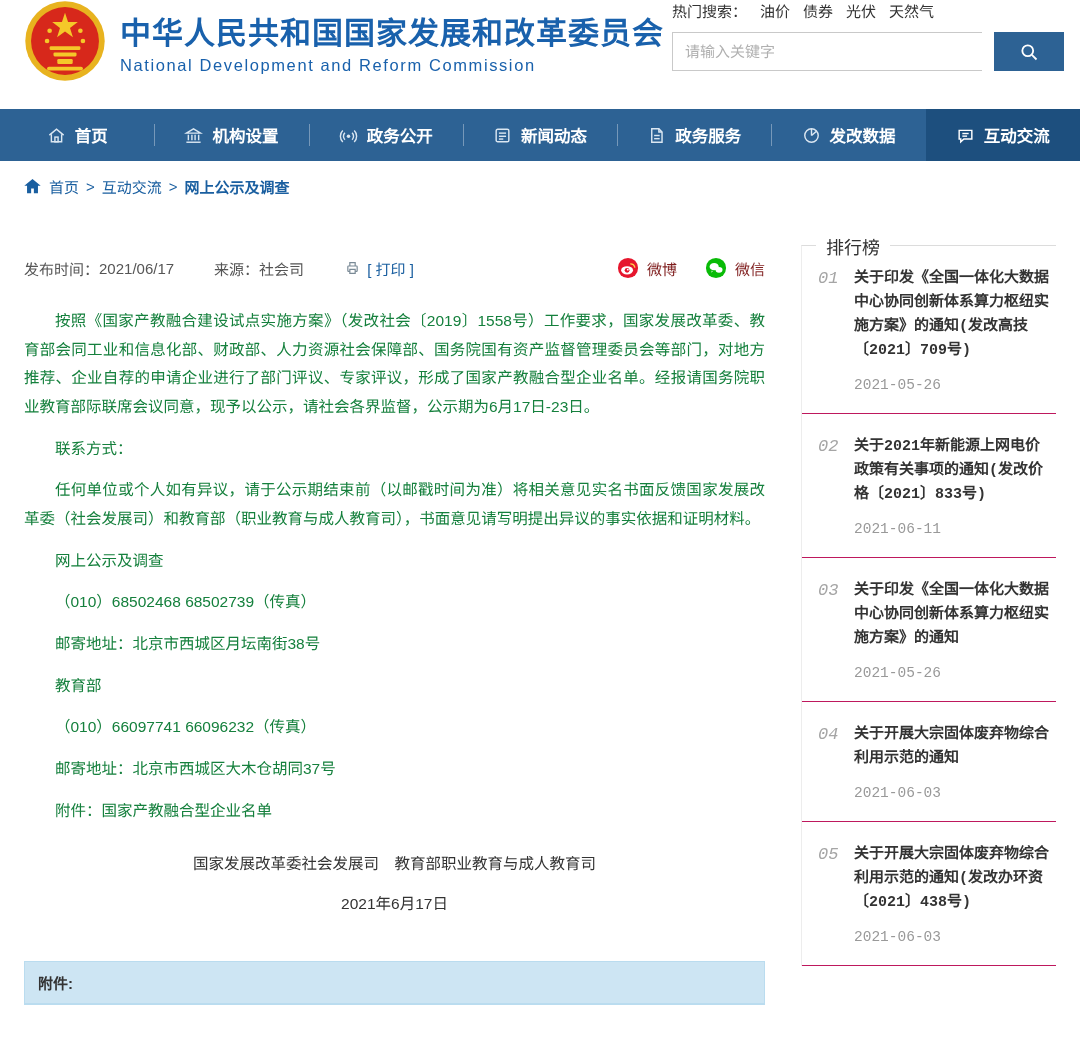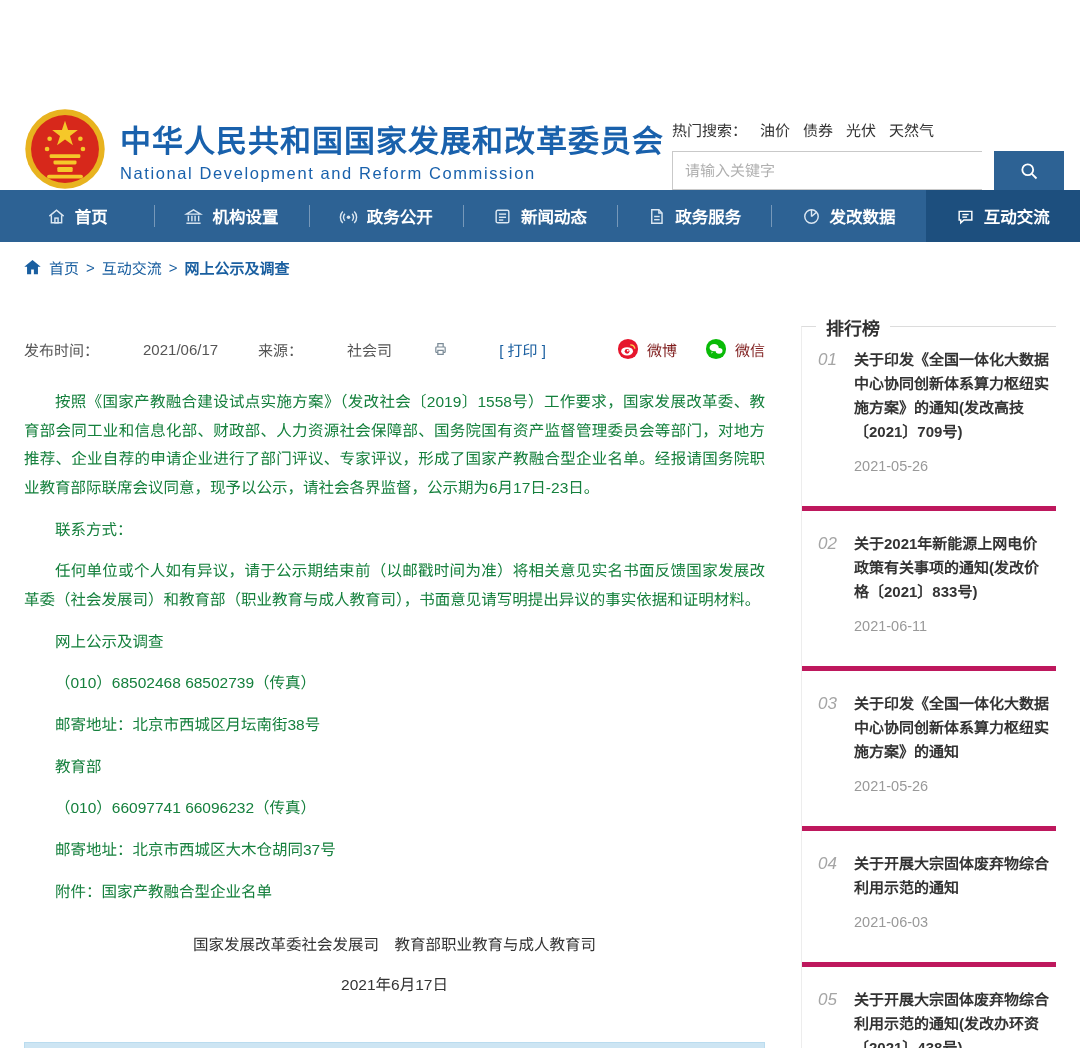--- a/index.html
+++ b/index.html
@@ -2,22 +2,22 @@
 <html lang="zh-CN"><head>
 <meta charset="utf-8">
 <style>
   * { margin:0; padding:0; box-sizing:border-box; }
   html,body { background:#fff; }
   body {
     font-family:"Liberation Sans","DejaVu Sans",sans-serif;
     color:#333; width:1080px; margin:0 auto; font-size:15px;
   }
   
-  .site-header{ height:142px; display:flex; align-items:flex-end;
-    justify-content:space-between; padding:0 12px 0 24px; background:#fff;margin-top:48px;}
+  .site-header{ height:109px; display:flex; align-items:flex-start;
+    justify-content:space-between; padding:0 12px 0 24px; background:#fff;}
   .logo-area{ display:flex; align-items:center; }
   .emblem{ width:82px; height:82px; flex:0 0 auto; }
   .titles{ margin-left:14px; }
   .title-cn{ font-size:31px; font-weight:bold; color:#1961ac; letter-spacing:1px; }
   .title-en{ font-size:16.5px; color:#1961ac; letter-spacing:1.6px; margin-top:3px; }
   .search-area{ width:392px; margin-right:4px; }
   .hot-search{ font-size:15px; color:#333; margin-bottom:11px; }
   .hot-search a{ color:#333; text-decoration:none; margin-left:13px; cursor:pointer; }
   .search-box{ display:flex; height:39px;gap:12px; }
   .search-box input{ flex:1; border:1px solid #c9c9c9; border-right:none;
@@ -44,42 +44,42 @@
   .breadcrumb .sep{ margin:0 7px; }
   .home-icon{ width:17px; height:15px; margin-right:8px; }
   
   .content{ display:flex; padding:0 24px 10px 24px; }
   .article{ flex:1; min-width:0; padding-right:36px; }
   .sidebar{ width:255px; flex:0 0 255px; }
   
   .article h1{ font-size:22.5px; font-weight:bold; color:#333; margin:22px 0 0 0; }
   .meta{ display:flex; align-items:center; margin:48px 0 28px 0;
     font-size:15px; color:#555; }
-  .meta .m-item{ margin-right:40px; display:flex; align-items:center;gap:44px; }
+  .meta .m-item{ margin-right:40px; display:flex; align-items:center; }
   .print-link{ color:#1a5fa0; text-decoration:none; cursor:pointer; margin-left:6px;}
   .printer-icon{ width:17px; height:16px; }
   .share{ margin-left:auto; display:flex; align-items:center; }
   .share .s-item{ display:flex; align-items:center; margin-left:28px;
     color:#7f1d1d; cursor:pointer; text-decoration:none; }
   .share svg{ width:22px; height:22px; margin-right:8px; }
   .body p{ font-size:15.5px; line-height:1.85; text-indent:2em; color:#15803d;
     margin-bottom:13px; text-align:justify; }
   .signature{ text-align:center; font-size:15.5px; margin:26px 0 0 0; }
   .sign-date{ text-align:center; font-size:15.5px; margin:18px 0 0 0; }
   
   .attachment{ margin-top:48px; border:1px solid #badcef; }
   .attachment-header{ background:#cde5f3; padding:10px 13px; font-size:15px;
     font-weight:bold; color:#333; border-bottom:1px solid #badcef; }
   
   .sidebar-box{ border-top:1px solid #dcdcdc; border-left:1px solid #ededed;
     margin-top:36px; position:relative; }
   .sidebar-title{ position:absolute; top:-13px; left:14px; background:#fff;
-    padding:0 10px; font-size:18px; font-weight:bold; color:#333; }
-  .rank-item{ display:flex; padding:21px 4px 32px 16px; border-bottom:5px solid #be185d;
-    cursor:pointer; }
+    padding:0 10px; font-size:18px; font-weight:normal; color:#333; }
+  .rank-item{ display:flex; padding:21px 4px 20px 16px; border-bottom:1px solid #be185d;
+    cursor:pointer;font-family:Liberation Mono, monospace; }
   .rank-item:first-of-type{ padding-top:30px; }
   .rank-num{ width:36px; flex:0 0 36px; font-style:italic; color:#a5a5a5;
     font-size:17px; padding-top:2px; }
   .rank-title{ font-size:15px; font-weight:bold; color:#333; line-height:1.6; }
   .rank-date{ color:#999; font-size:14.5px; margin-top:14px; font-weight:normal; }
 </style>
 </head>
 <body>
 
 <header class="site-header">

